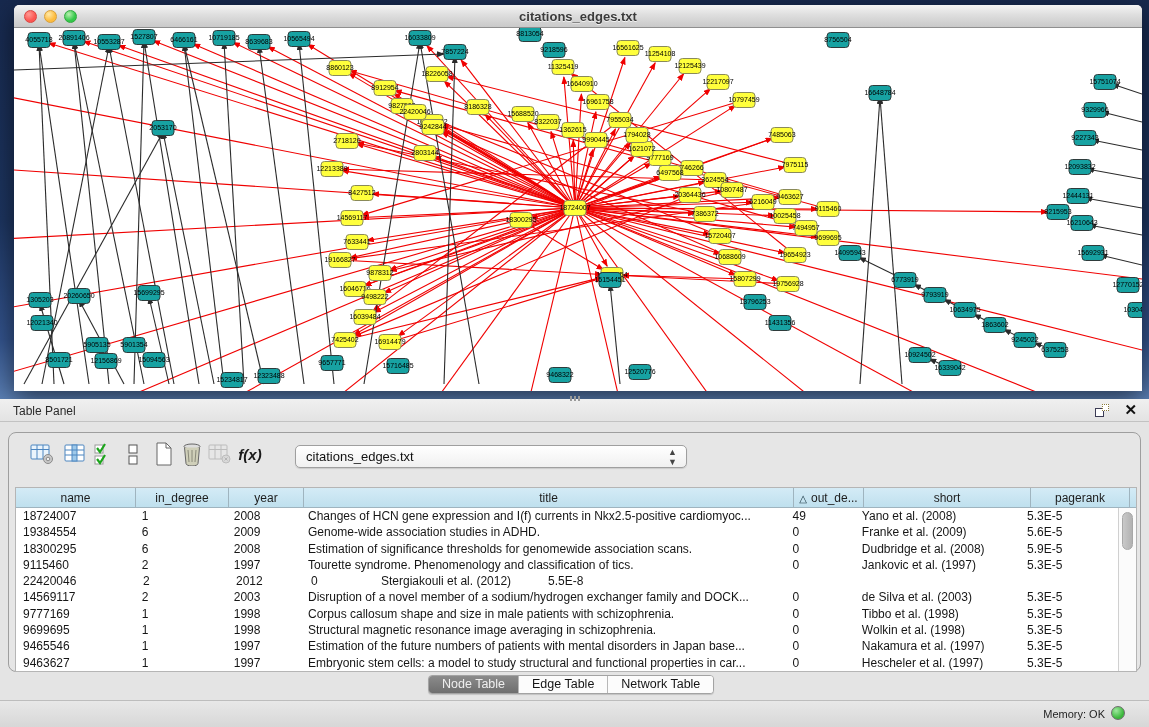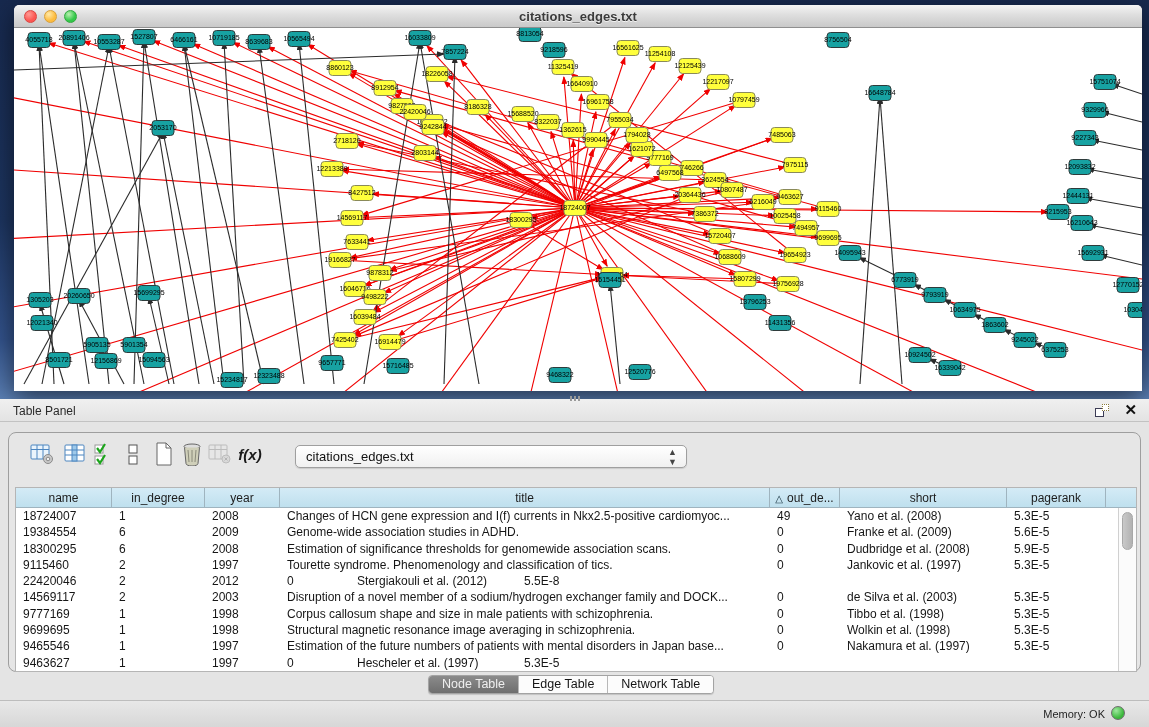--- a/index.html
+++ b/index.html
@@ -55,21 +55,21 @@
     border:1px solid #b5b5b5; }
   .grid-head { display:flex; height:20px; background:linear-gradient(180deg,#d4ebf6,#bfe0ee);
     border-bottom:1px solid #9fb4bf; }
   .gh-cell { height:20px; border-right:1px solid #9fb4bf; font-size:12px; color:#1c1c1c;
     display:flex; align-items:center; justify-content:center; overflow:hidden; white-space:nowrap; cursor:pointer; }
   .sort-glyph { font-size:10px; color:#14303c; margin-right:4px; }
   .grid-body { position:absolute; left:0; top:20px; right:18px; bottom:0; overflow:hidden; }
   .grid-row { display:flex; height:16.3px; background:#fff; cursor:default; }
   .gr-cell { font-size:12px; color:#161616; line-height:16.3px; padding-left:7px;
     overflow:hidden; white-space:nowrap; }
-  .c0{width:96px;} .c1{width:93px;} .c2{width:75px;} .c3{width:490px;} .c4{width:70px;} .c5{width:167px;} .c6{width:99px;}
+  .c0{width:120px;} .c1{width:93px;} .c2{width:75px;} .c3{width:490px;} .c4{width:70px;} .c5{width:167px;} .c6{width:99px;}
   .vscroll { position:absolute; right:0; top:20px; bottom:0; width:18px; background:#fbfbfb;
     border-left:1px solid #d0d0d0; }
   .vthumb { position:absolute; left:3px; top:4px; width:11px; height:38px; border-radius:6px;
     background:linear-gradient(90deg,#c9c9c9,#b2b2b2); border:1px solid #a8a8a8; cursor:pointer; }
 
   .seg-tabs { position:absolute; left:428px; top:276px; height:19px; display:flex;
     border:1px solid #a3a3a3; border-radius:4px; overflow:hidden; background:#fcfcfc;
     box-shadow:0 1px 1px rgba(0,0,0,.15); }
   .seg { font-size:12.5px; line-height:17px; padding:0 13px; color:#151515; background:#fcfcfc;
     border-right:1px solid #b8b8b8; cursor:pointer;text-align:center; }
@@ -867,20 +867,21 @@
             <div class="gr-cell c2">1997</div>
             <div class="gr-cell c3">Estimation of the future numbers of patients with mental disorders in Japan base...</div>
             <div class="gr-cell c4">0</div>
             <div class="gr-cell c5">Nakamura et al. (1997)</div>
             <div class="gr-cell c6">5.3E-5</div>
           </div>
           <div class="grid-row">
             <div class="gr-cell c0">9463627</div>
             <div class="gr-cell c1">1</div>
             <div class="gr-cell c2">1997</div>
+            <div class="gr-cell c3">Embryonic stem cells: a model to study structural and functional properties in car...</div>
             <div class="gr-cell c4">0</div>
             <div class="gr-cell c5">Hescheler et al. (1997)</div>
             <div class="gr-cell c6">5.3E-5</div>
           </div>
         </div>
       <div class="vscroll">
         <div class="vthumb"></div>
       </div>
     </div>
   </div>

